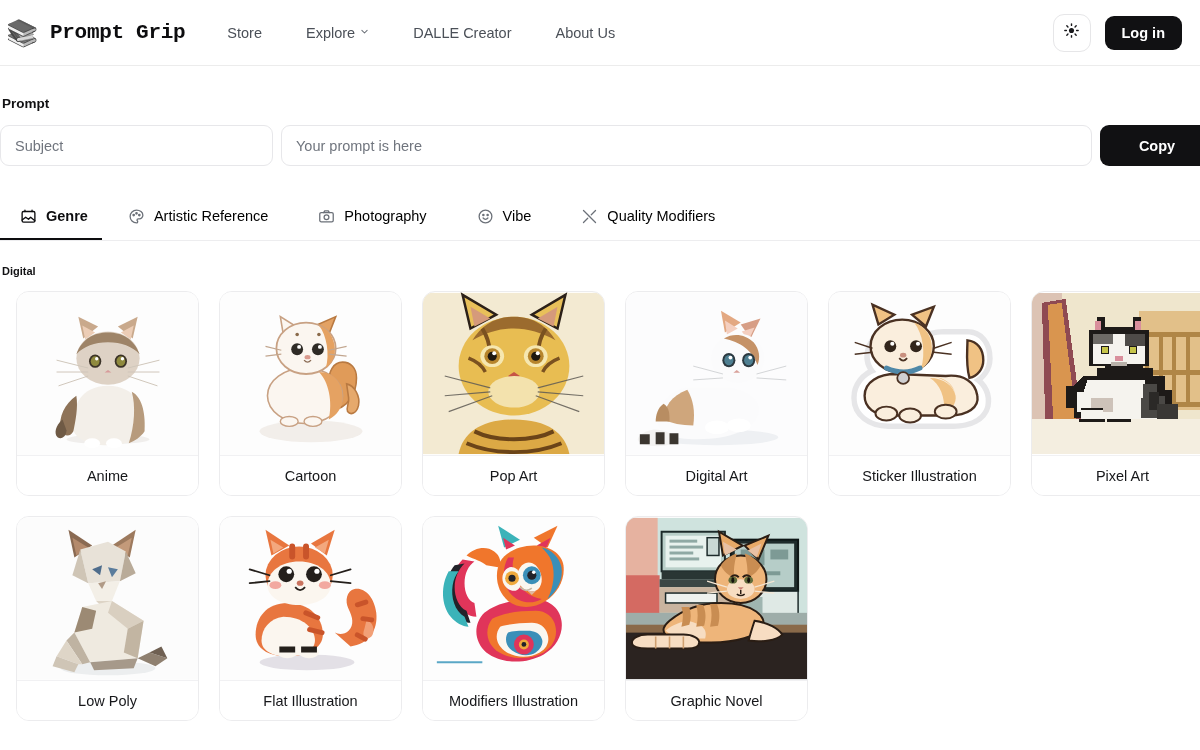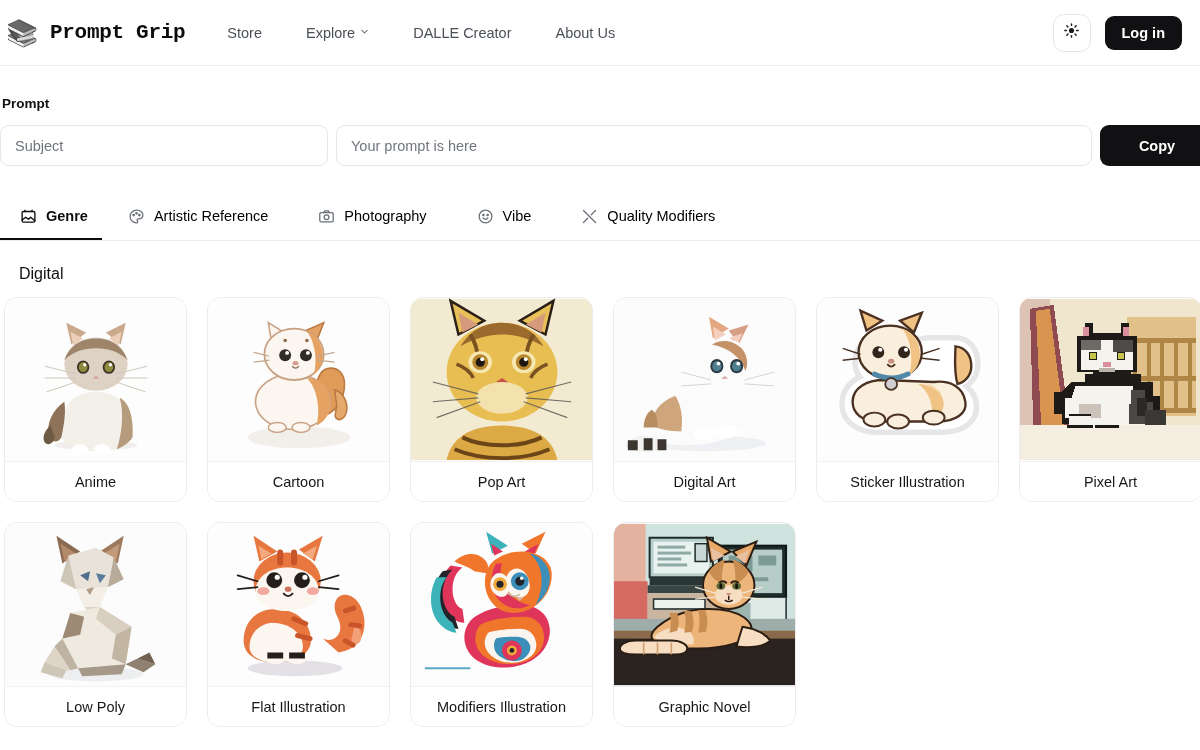--- a/index.html
+++ b/index.html
@@ -59,21 +59,21 @@
     font-size: 13.5px; font-weight: 700; color: #111113;
     padding-left: 2px; margin-bottom: 14px;
   }
   .prompt-row { display: flex; align-items: center; gap: 8px; width: 1200px; }
   .input-box {
     height: 41px; border: 1px solid #e7e7ea; border-radius: 9px;
     background: #fff; font-size: 14.5px; color: #111113;
     padding: 0 14px; font-family: inherit; outline: none;
   }
   .input-box::placeholder { color: #70757e; }
-  .input-subject { width: 328px; margin-left: 0; }
+  .input-subject { width: 273px; margin-left: 0; }
   .input-prompt { flex: 1 1 auto; min-width: 0; }
   .copy-btn {
     background: #111113; color: #fff; border: none; border-radius: 9px;
     height: 41px; width: 114px; font-size: 14.5px; font-weight: 600;
     cursor: pointer; font-family: inherit; flex: 0 0 auto;
     margin-right: -14px;
   }
 
   
   .tabs {
@@ -88,30 +88,30 @@
     cursor: pointer; position: relative; white-space: nowrap;
     border-bottom: 2.5px solid transparent;
   }
   .tab:first-child { padding-left: 20px; padding-right: 14px; margin-right: 26px; }
   .tab.active { color: #0d0d0f; font-weight: 700; border-bottom-color: #0d0d0f; }
   .tab .ticon { width: 17px; height: 17px; display: block; flex: 0 0 auto; }
   .tab .ticon svg { display: block; }
 
   
   .section-title {
-    font-size: 16px; font-weight: 400; color: #111113;
-    margin: 24px 0 14px 19px;
+    font-size: 11px; font-weight: 700; color: #111113;
+    margin: 24px 0 14px 2px;
   }
 
   
   .grid {
     display: grid;
     grid-template-columns: repeat(6, 183px);
     gap: 20px;
-    padding-left: 4px;
+    padding-left: 16px;
   }
   .card {
     border: 1px solid #ececee; border-radius: 13px;
     background: #fff; overflow: hidden; cursor: pointer;
     height: 205px; display: flex; flex-direction: column;
   }
   .card-img {
     height: 163px; width: 100%;
     background: #fdfdfd; position: relative;
     display: flex; align-items: center; justify-content: center;

